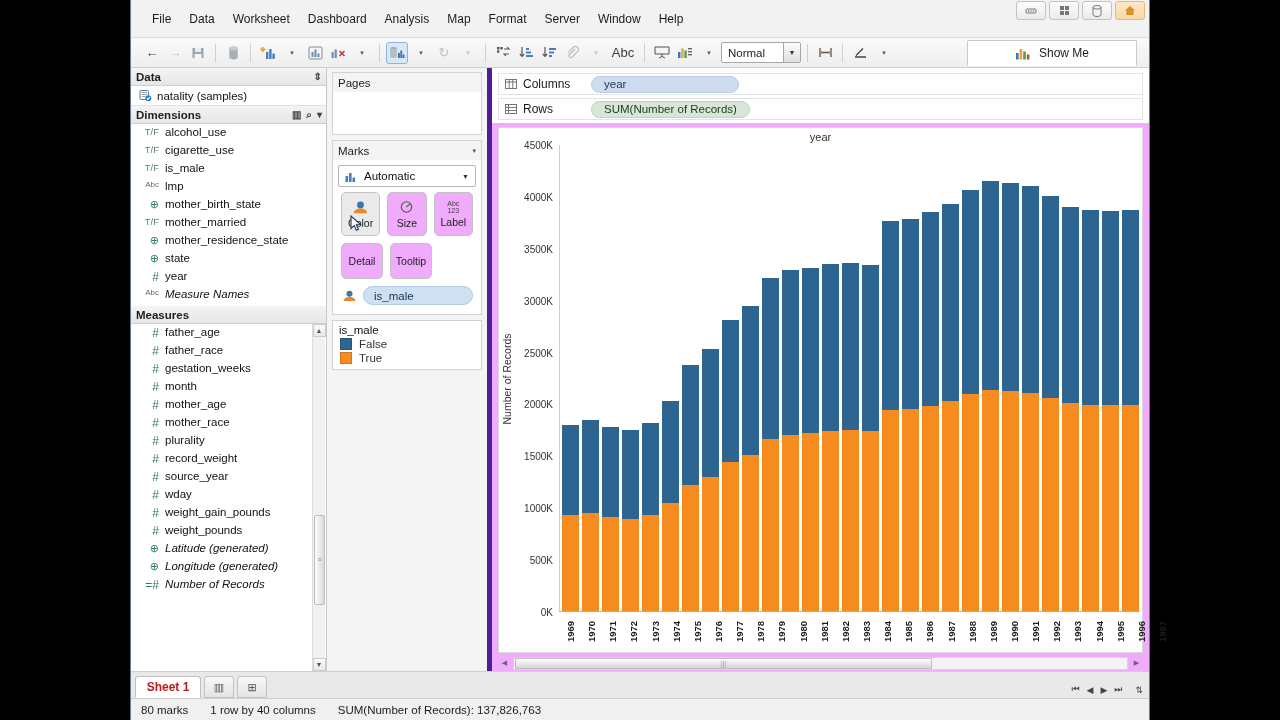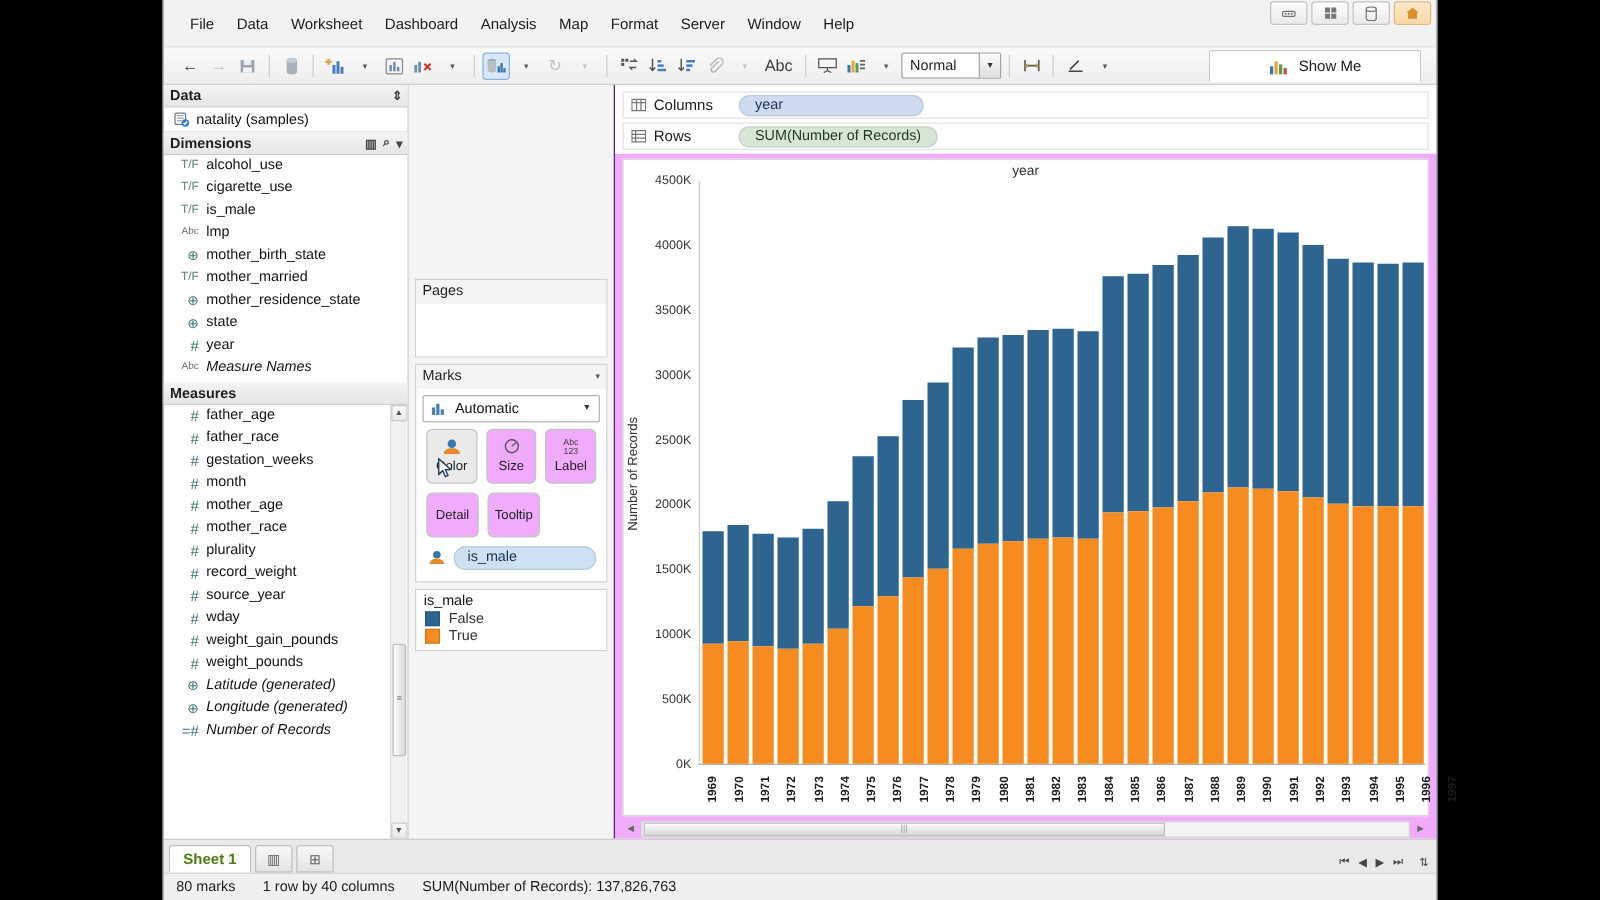--- a/index.html
+++ b/index.html
@@ -151,25 +151,24 @@
   }
   .sb-arrow { width:13px; height:13px; display:flex;align-items:center;justify-content:center;
     font-size:7px; color:#555; background:linear-gradient(to bottom,#fbfbfb,#e8e8e8); border:1px solid #ccc;}
   .sb-thumb { position:absolute; left:1px; width:11px; top:55%; height:90px;
     background:linear-gradient(to right,#fdfdfd,#d9d9d9); border:1px solid #bdbdbd; border-radius:2px;
     display:flex;align-items:center;justify-content:center;font-size:7px;color:#888;}
 
   
   .cards {
     width: 165px; background:#f4f4f4;
-    border-right: 1px solid #4c1d95;
+    border-right: 5px solid #4c1d95;
     display:flex; flex-direction:column;
     padding: 4px 5px 0 5px; gap: 5px;
     min-height:0;
-    justify-content:center;
   }
   .card { background:#fff; border:1px solid #d2d2d2; }
   .card-hdr {
     height: 19px; display:flex; align-items:center;
     padding: 0 5px; font-size: 11.5px; color:#1e1e1e;
     background:#f4f4f4; position:relative;
   }
   .card-hdr .chev { position:absolute; right:5px; font-size:7px; color:#555;}
   .card-body { background:#fff; }
   .pages-body { height: 42px; }
@@ -276,21 +275,21 @@
   .tabbar {
     height: 27px; background:#e9e9e9; border-top:1px solid #cfcfcf;
     display:flex; align-items:flex-end; padding-left: 4px; gap:3px;
     position:relative;
   }
   .tab {
     height: 22px; min-width: 66px; padding: 0 10px;
     background:#fff; border:1px solid #bfbfbf; border-bottom-color:#fff;
     border-radius: 3px 3px 0 0;
     display:flex; align-items:center; justify-content:center;
-    font-size: 12px; font-weight: bold; color:#4d7c0f;
+    font-size: 12px; font-weight: bold; color:#b91c1c;
   }
   .tabicon {
     height: 22px; width: 30px;
     background:linear-gradient(to bottom,#f8f8f8,#e4e4e4);
     border:1px solid #c2c2c2; border-radius:3px 3px 0 0;
     display:flex;align-items:center;justify-content:center; color:#555; font-size:11px;
   }
   .tabnav { position:absolute; right:6px; bottom:3px; display:flex; align-items:center; gap:7px; font-size:9px; color:#444;}
   .statusbar {
     height: 22px; background:#f0f0f0; border-top:1px solid #cfcfcf;

